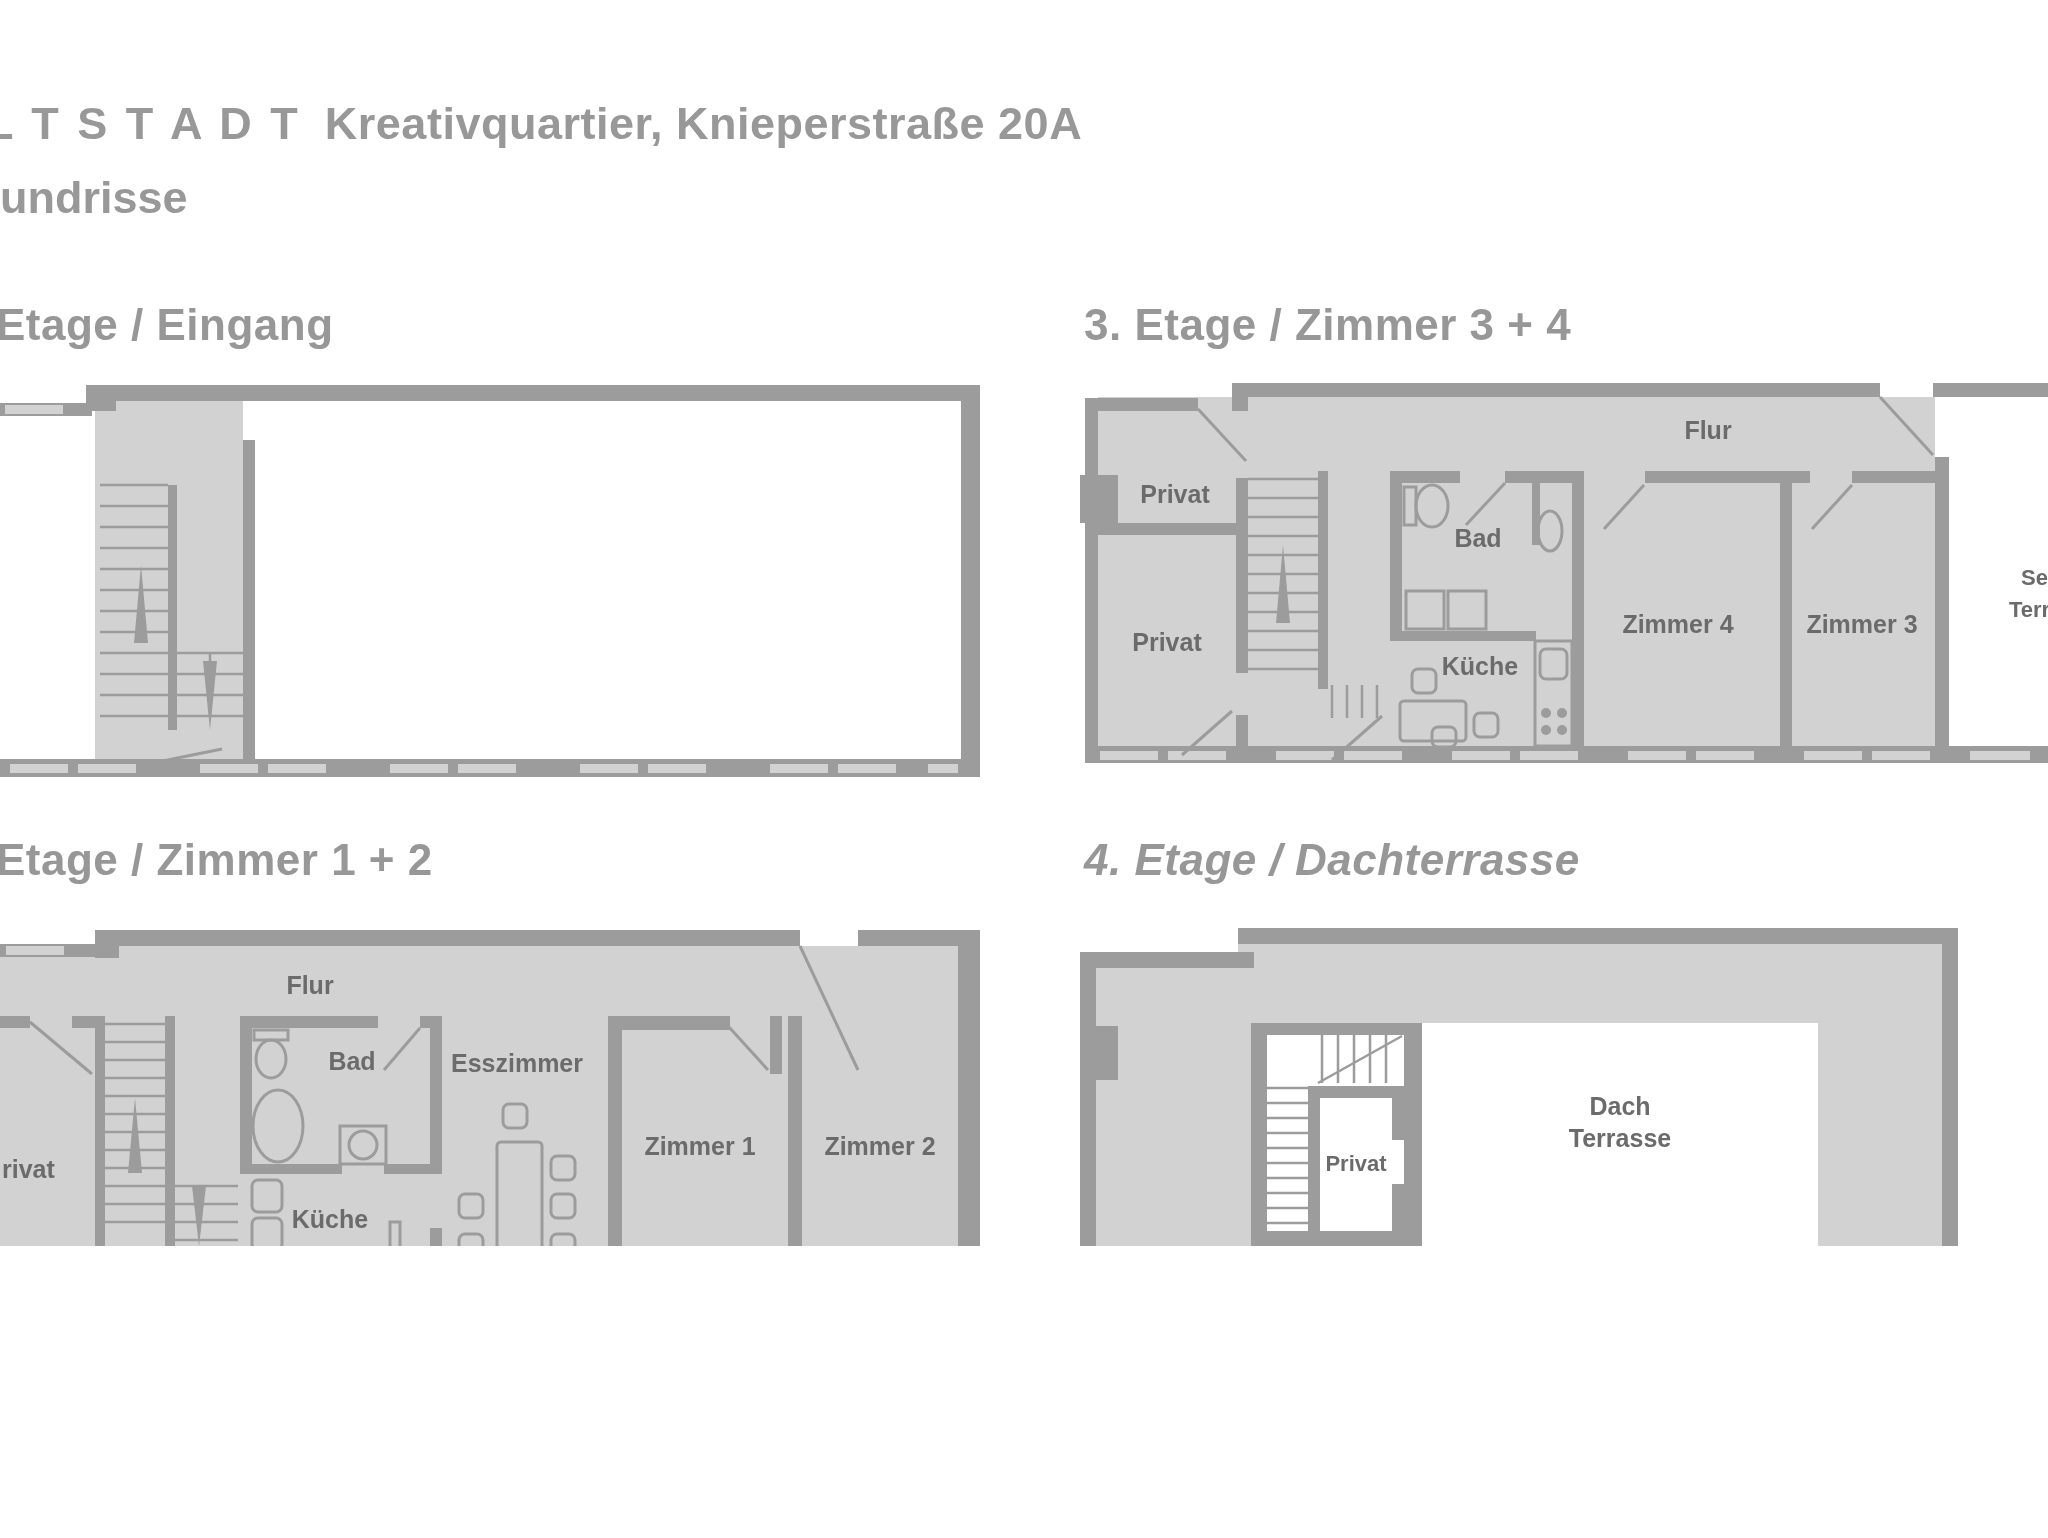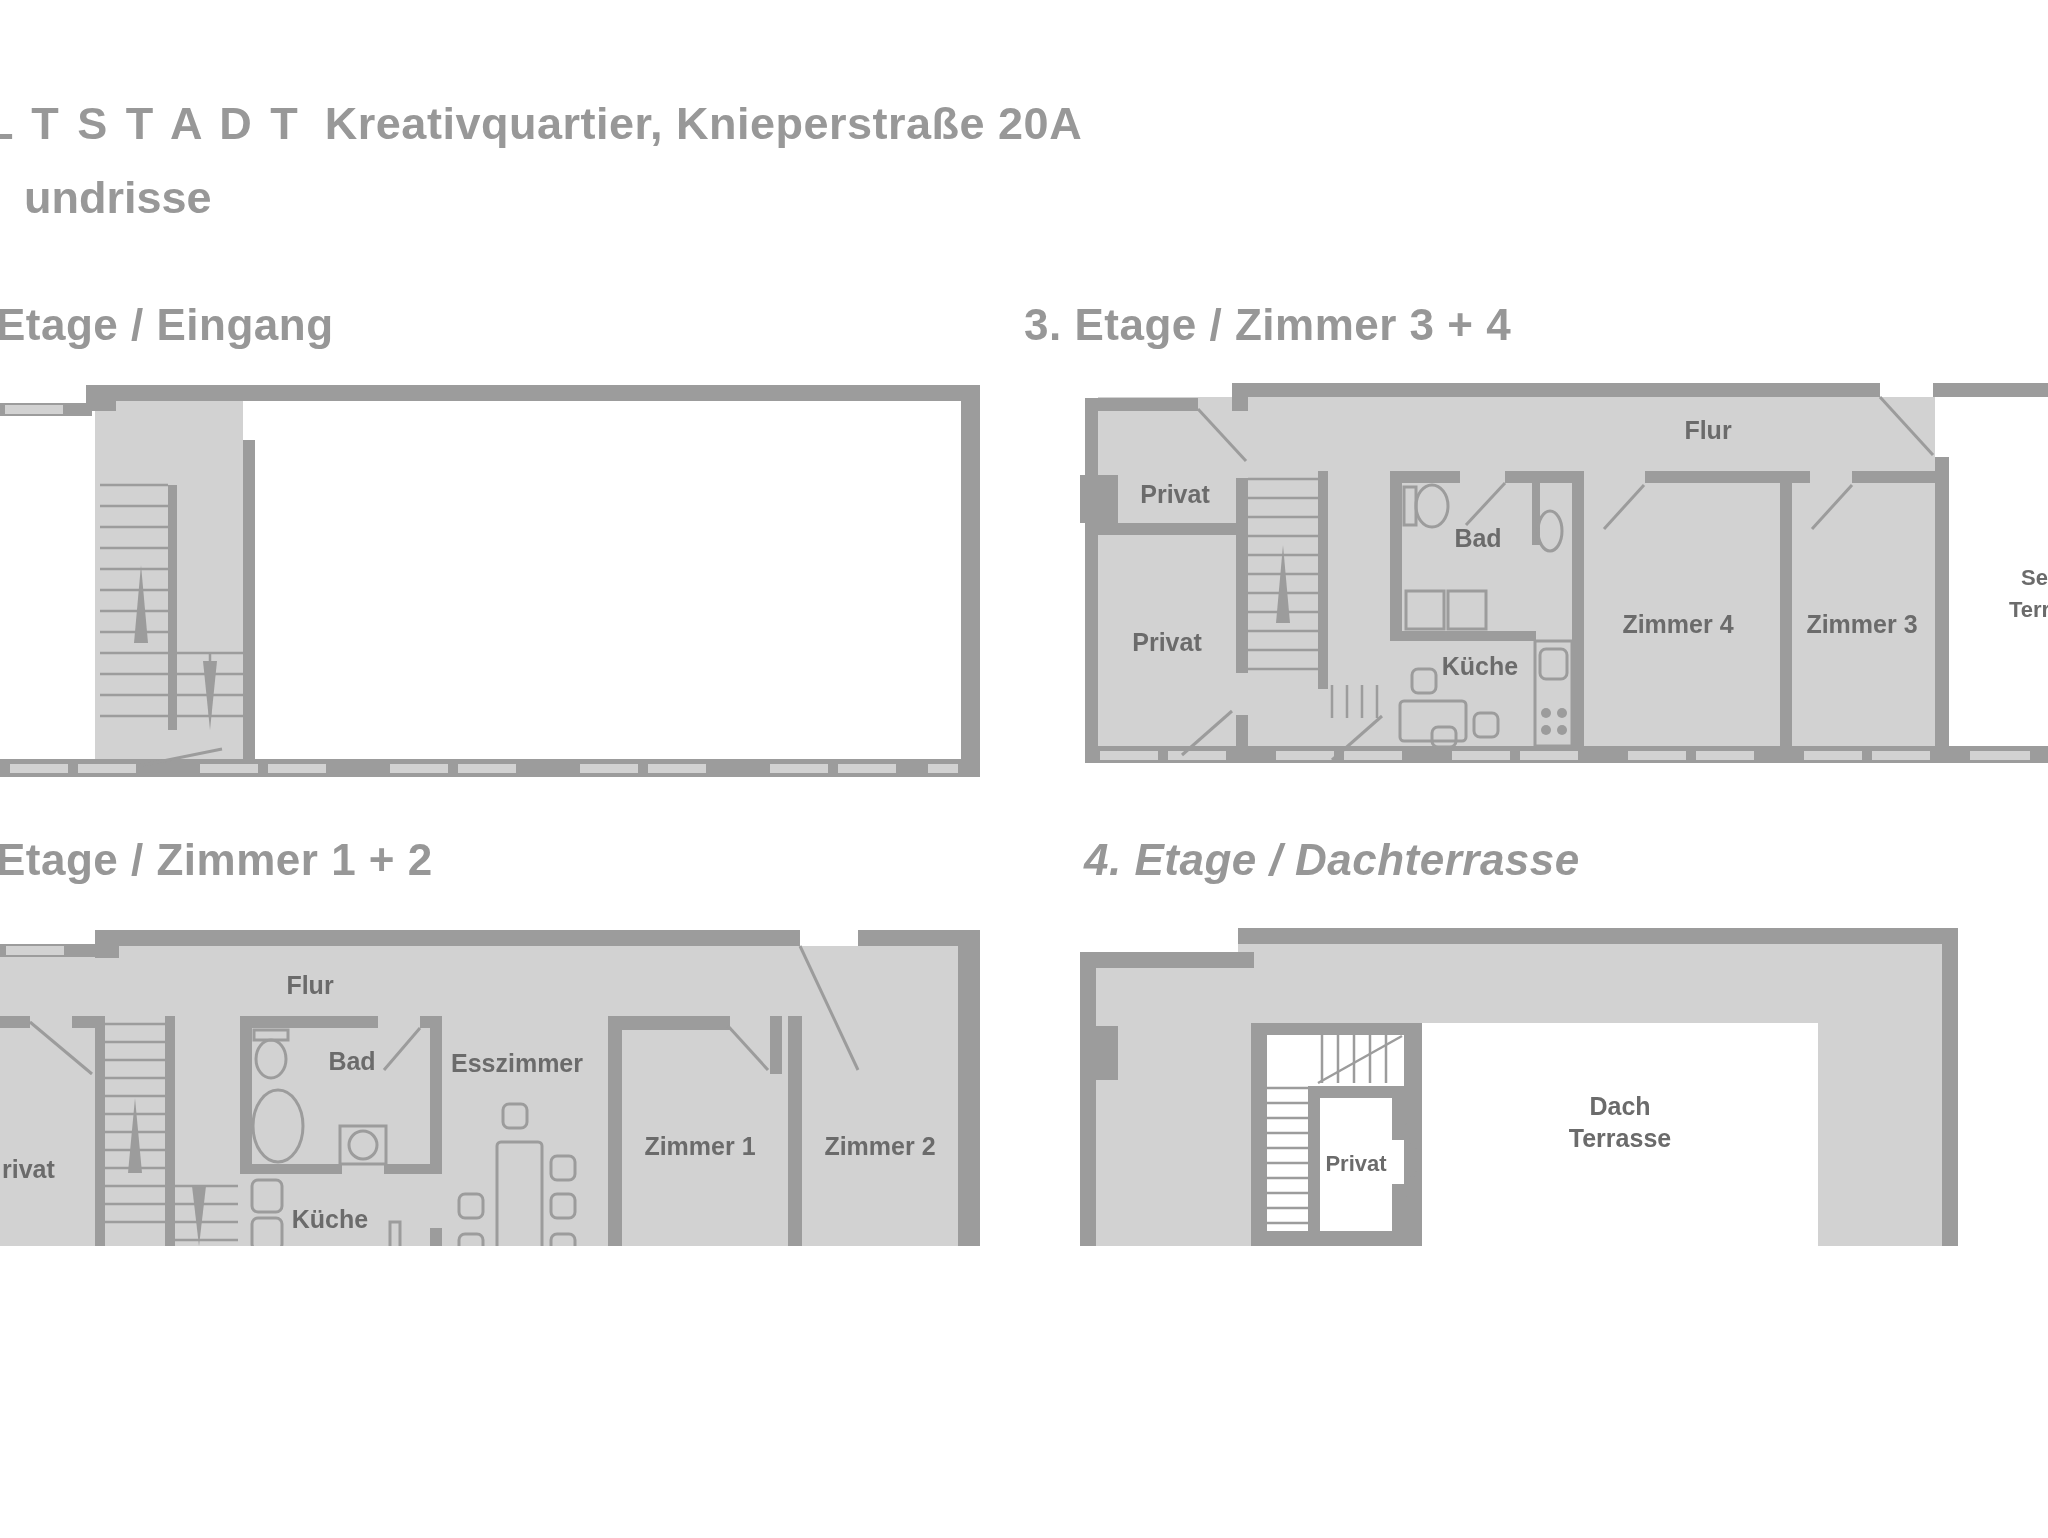--- a/index.html
+++ b/index.html
@@ -30,24 +30,24 @@
                font-size:20px;color:#15803d;}
 </style>
 </head>
 <body>
 
 <div id="page">
 
   <div class="abs title-line" style="left:-14px;top:98px;">
     <span class="brand">L T S T A D T</span><span class="title-rest">Kreativquartier, Knieperstraße 20A</span>
   </div>
-  <div class="abs title-line" style="left:0px;top:172px;padding-left:24px;">undrisse</div>
+  <div class="abs title-line" style="left:0px;top:172px;">undrisse</div>
 
   <div class="heading" style="left:-4px;top:300px;">Etage / Eingang</div>
-  <div class="heading" style="left:1024px;top:300px;">3. Etage / Zimmer 3 + 4</div>
+  <div class="heading" style="left:1084px;top:300px;">3. Etage / Zimmer 3 + 4</div>
   <div class="heading" style="left:-4px;top:835px;">Etage / Zimmer 1 + 2</div>
   <div class="heading" style="left:1084px;top:835px;font-style:italic;">4. Etage / Dachterrasse</div>
 
   <svg style="left:0;top:385px;" width="980" height="392" viewBox="0 0 980 392">
     <g>
       <rect class="floor" x="95" y="16" width="148" height="358"></rect>
       <rect class="white" x="255" y="16" width="706" height="358"></rect>
     </g>
     <g>
       <rect class="wall" x="88" y="0" width="892" height="16"></rect>

